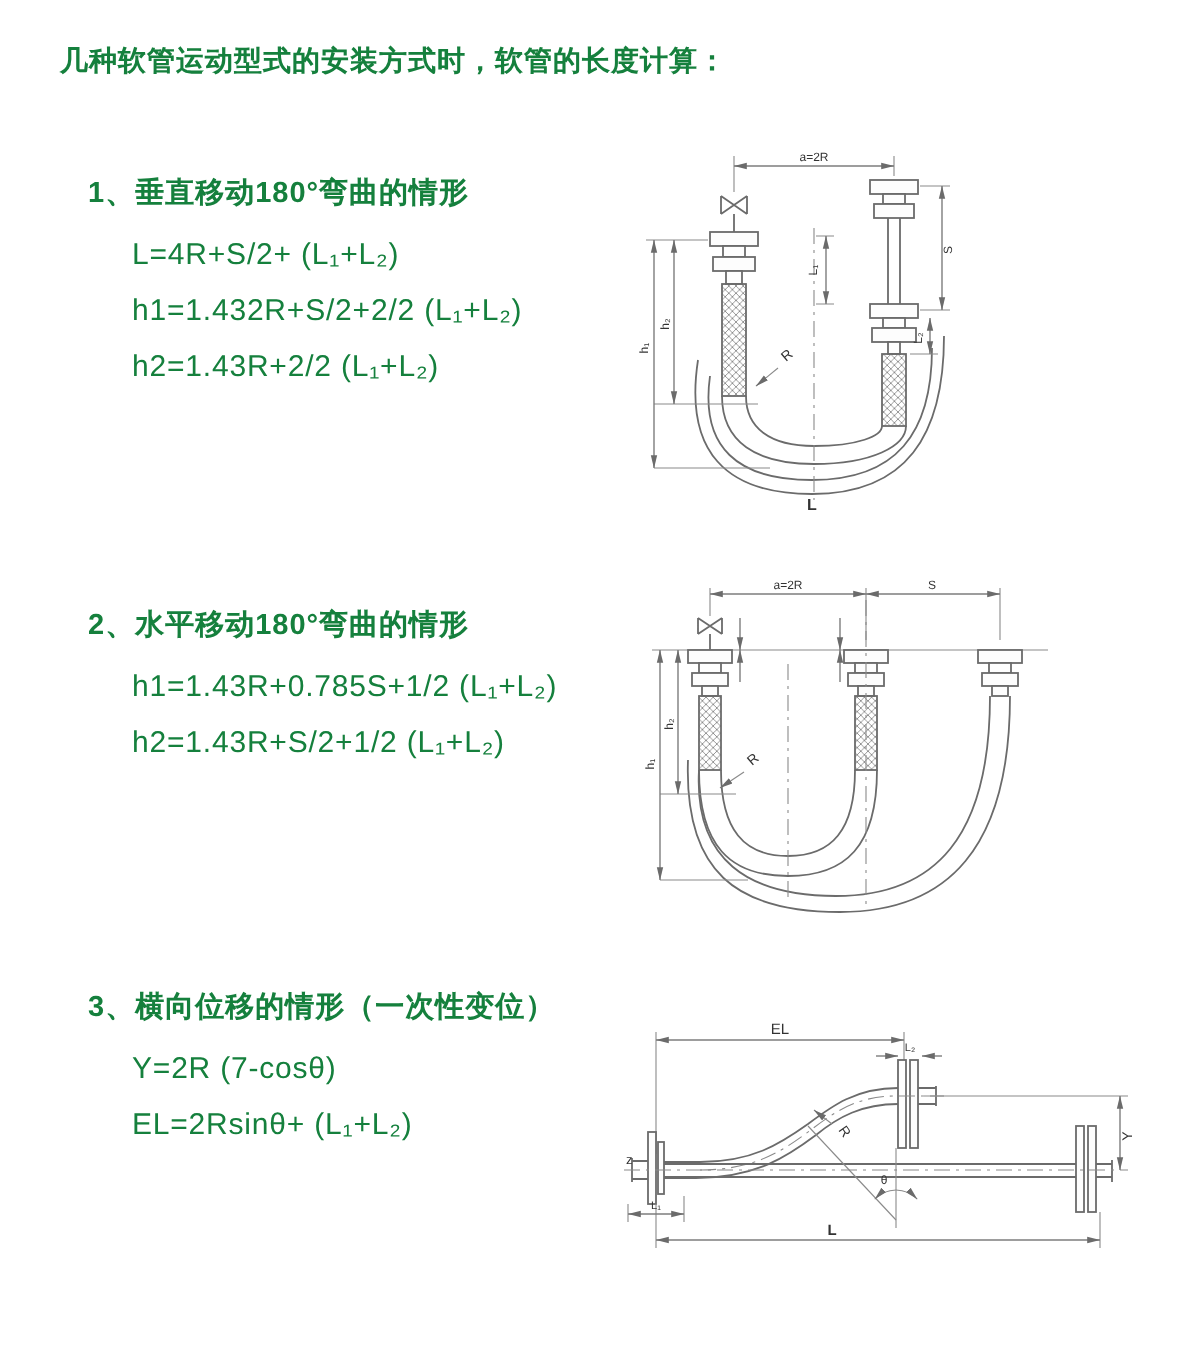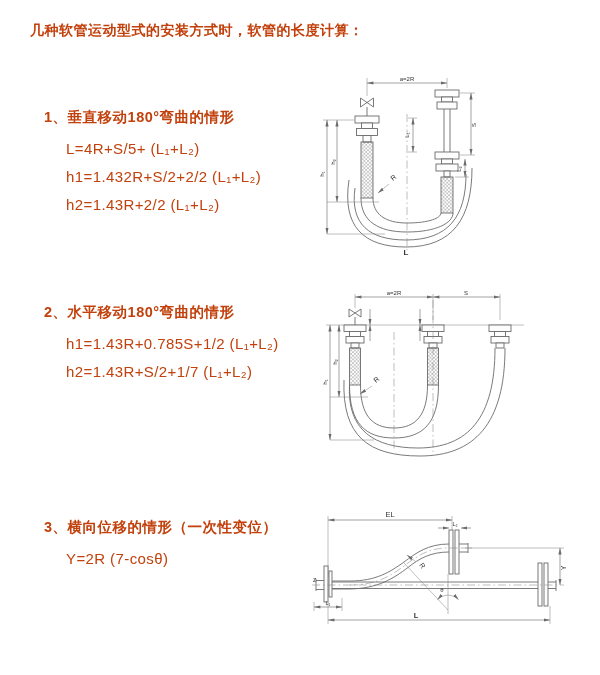--- a/index.html
+++ b/index.html
@@ -1,24 +1,24 @@
 <!DOCTYPE html>
 <html><head>
 <meta charset="utf-8">
 <style>
   html,body{margin:0;padding:0;background:#ffffff;}
   #page{position:relative;width:600px;height:675px;background:#fff;overflow:hidden;
-        font-family:"Liberation Sans",sans-serif;color:#c2410c;}
+        font-family:"Liberation Sans",sans-serif;color:#15803d;}
   .title{position:absolute;left:30px;top:22px;font-size:14px;font-weight:700;letter-spacing:.5px;}
   .sec{position:absolute;}
   .sec .hd{font-size:14.5px;font-weight:700;letter-spacing:.5px;margin-bottom:8px;}
   .sec .fm{font-size:15px;font-weight:400;letter-spacing:.4px;line-height:28px;padding-left:22px;white-space:pre;}
-  #sec1{left:44px;top:108px;}
+  #sec1{left:44px;top:87px;}
   #sec2{left:44px;top:303px;}
-  #sec3{left:44px;top:518px;}
+  #sec3{left:44px;top:494px;}
   .dg{position:absolute;}
   #dg1{left:305px;top:62px;}
   #dg2{left:308px;top:282px;}
   #dg3{left:298px;top:502px;}
   svg .hose{stroke:#6b6b6b;stroke-width:.9;fill:none;}
   svg .dim{stroke:#7d7d7d;stroke-width:.7;fill:none;}
   svg .thin{stroke:#8a8a8a;stroke-width:.55;fill:none;}
   svg .plate{fill:#fdfdfd;stroke:#6b6b6b;stroke-width:.9;}
   svg .braid{stroke:#6b6b6b;stroke-width:.9;}
   svg .cl{stroke:#8a8a8a;stroke-width:.55;fill:none;stroke-dasharray:8 3 1.5 3;}
@@ -27,34 +27,35 @@
 </style>
 </head>
 <body>
 
 <div id="page">
 
   <div class="title">几种软管运动型式的安装方式时，软管的长度计算：</div>
 
   <div class="sec" id="sec1">
     <div class="hd">1、垂直移动180°弯曲的情形</div>
-    <div class="fm">L=4R+S/5+ (L₁+L₂)</div>
+    <div class="fm">L=4R+S/2+ (L₁+L₂)</div>
     <div class="fm">h1=1.432R+S/2+2/2 (L₁+L₂)</div>
     <div class="fm">h2=1.43R+2/2 (L₁+L₂)</div>
   </div>
 
   <div class="sec" id="sec2">
     <div class="hd">2、水平移动180°弯曲的情形</div>
     <div class="fm">h1=1.43R+0.785S+1/2 (L₁+L₂)</div>
-    <div class="fm">h2=1.43R+S/2+1/7 (L₁+L₂)</div>
+    <div class="fm">h2=1.43R+S/2+1/2 (L₁+L₂)</div>
   </div>
 
   <div class="sec" id="sec3">
     <div class="hd">3、横向位移的情形（一次性变位）</div>
     <div class="fm">Y=2R (7-cosθ)</div>
+    <div class="fm">EL=2Rsinθ+ (L₁+L₂)</div>
   </div>
 
   <svg id="dg1" class="dg" width="220" height="195" viewBox="0 0 220 195">
     <defs>
       <pattern id="hx1" width="3.6" height="3.6" patternUnits="userSpaceOnUse">
         <path d="M0 0L3.6 3.6M3.6 0L0 3.6" stroke="#8d8d8d" stroke-width="0.45"></path>
       </pattern>
       <marker id="ar1" markerWidth="7" markerHeight="5" refX="6.4" refY="2.5" orient="auto" markerUnits="userSpaceOnUse">
         <path d="M0 0.9 L6.5 2.5 L0 4.1 Z" fill="#6b6b6b"></path>
       </marker>

